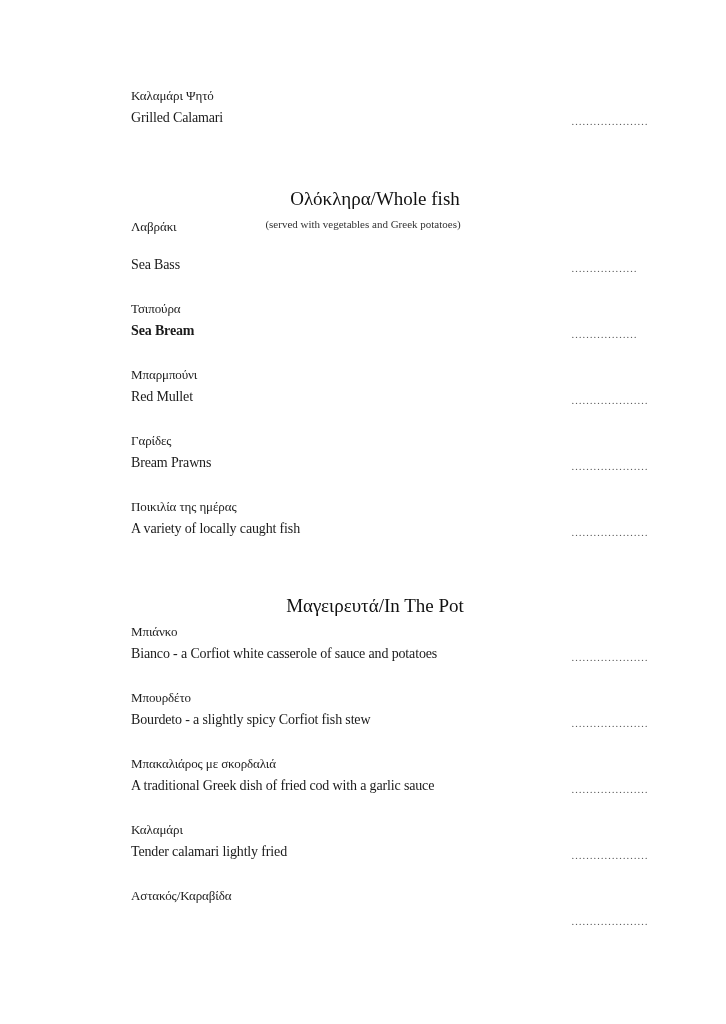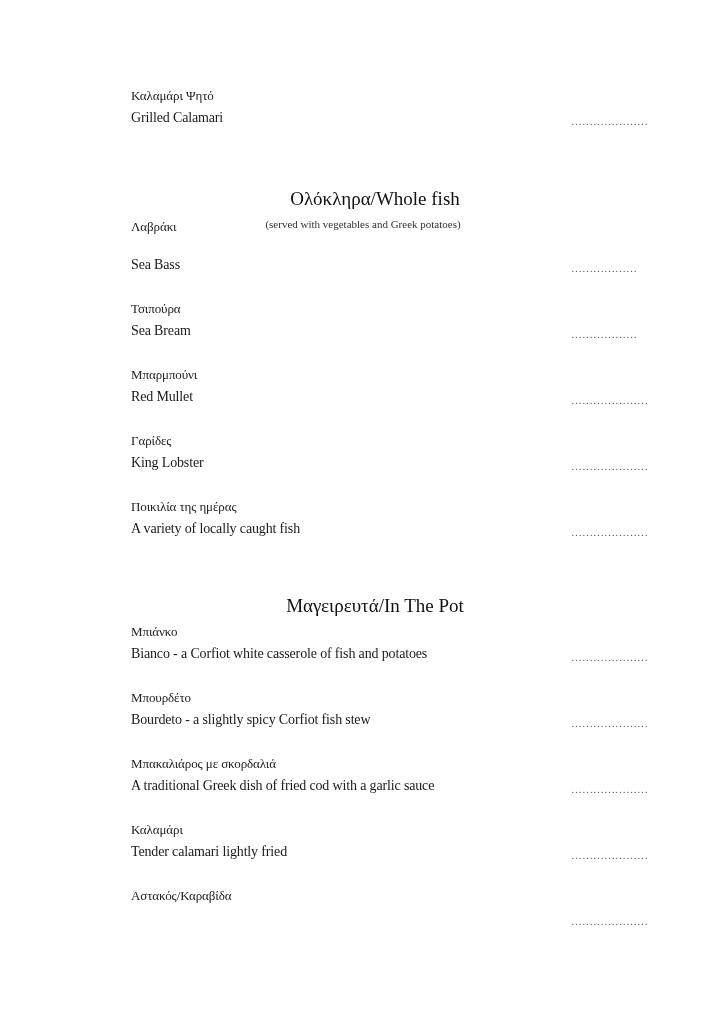--- a/index.html
+++ b/index.html
@@ -77,39 +77,39 @@
   <div class="dots" style="left:571px; top:116px;">…………………</div>
 
   <div class="section-title" style="top:188px;">Ολόκληρα/Whole fish</div>
   <div class="section-sub" style="top:218px;">(served with vegetables and Greek potatoes)</div>
 
   <div class="greek" style="top:219px;">Λαβράκι</div>
   <div class="english" style="top:257px;">Sea Bass</div>
   <div class="dots" style="left:571px; top:263px;">………………</div>
 
   <div class="greek" style="top:301px;">Τσιπούρα</div>
-  <div class="english" style="top:323px;">Sea Bream</div>
+  <div class="english" style="top:323px;font-weight:bold;">Sea Bream</div>
   <div class="dots" style="left:571px; top:329px;">………………</div>
 
   <div class="greek" style="top:367px;">Μπαρμπούνι</div>
   <div class="english" style="top:389px;">Red Mullet</div>
   <div class="dots" style="left:571px; top:395px;">…………………</div>
 
   <div class="greek" style="top:433px;">Γαρίδες</div>
-  <div class="english" style="top:455px;">King Lobster</div>
+  <div class="english" style="top:455px;">Bream Prawns</div>
   <div class="dots" style="left:571px; top:461px;">…………………</div>
 
   <div class="greek" style="top:499px;text-align:center;">Ποικιλία της ημέρας</div>
   <div class="english" style="top:521px;">A variety of locally caught fish</div>
   <div class="dots" style="left:571px; top:527px;">…………………</div>
 
   <div class="section-title" style="top:595px;">Μαγειρευτά/In The Pot</div>
 
   <div class="greek" style="top:624px;">Μπιάνκο</div>
-  <div class="english" style="top:646px;">Bianco - a Corfiot white casserole of fish and potatoes</div>
+  <div class="english" style="top:646px;">Bianco - a Corfiot white casserole of sauce and potatoes</div>
   <div class="dots" style="left:571px; top:652px;">…………………</div>
 
   <div class="greek" style="top:690px;">Μπουρδέτο</div>
   <div class="english" style="top:712px;">Bourdeto - a slightly spicy Corfiot fish stew</div>
   <div class="dots" style="left:571px; top:718px;">…………………</div>
 
   <div class="greek" style="top:756px;">Μπακαλιάρος με σκορδαλιά</div>
   <div class="english" style="top:778px;">A traditional Greek dish of fried cod with a garlic sauce</div>
   <div class="dots" style="left:571px; top:784px;">…………………</div>
 

